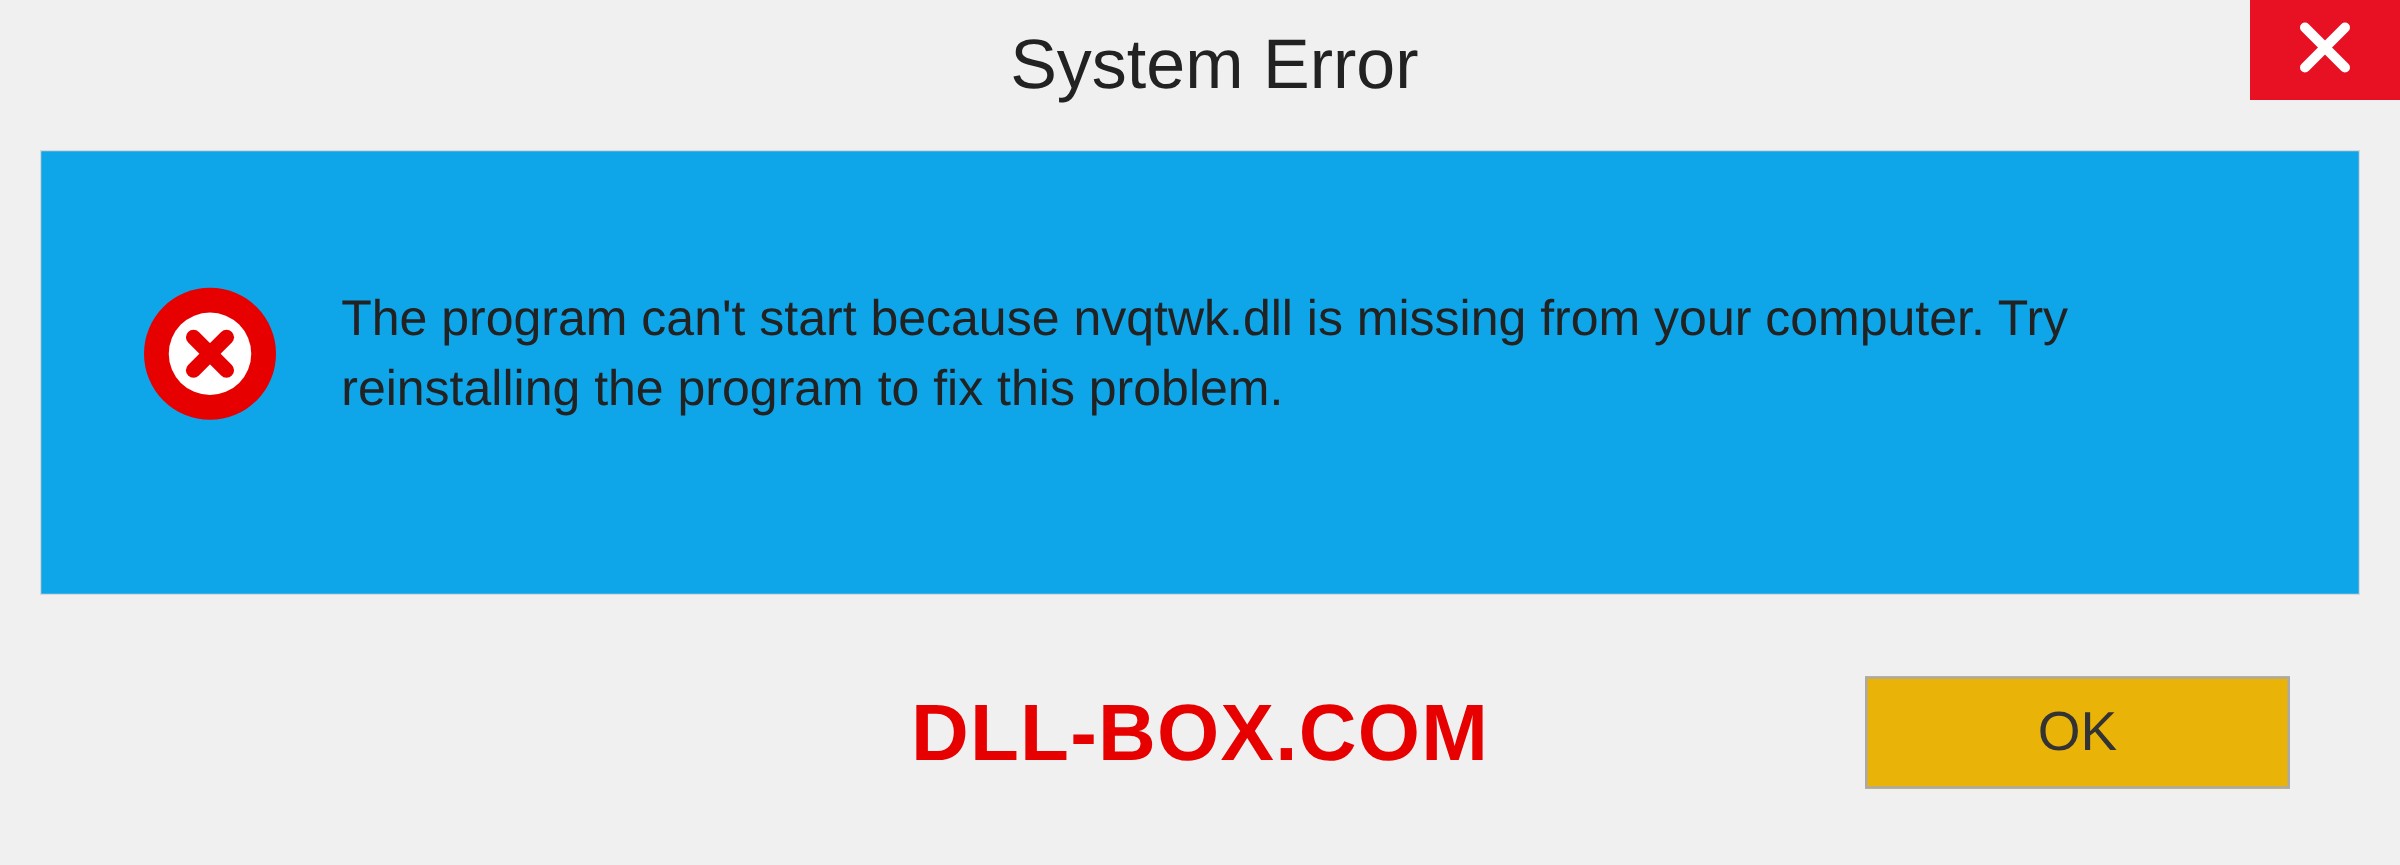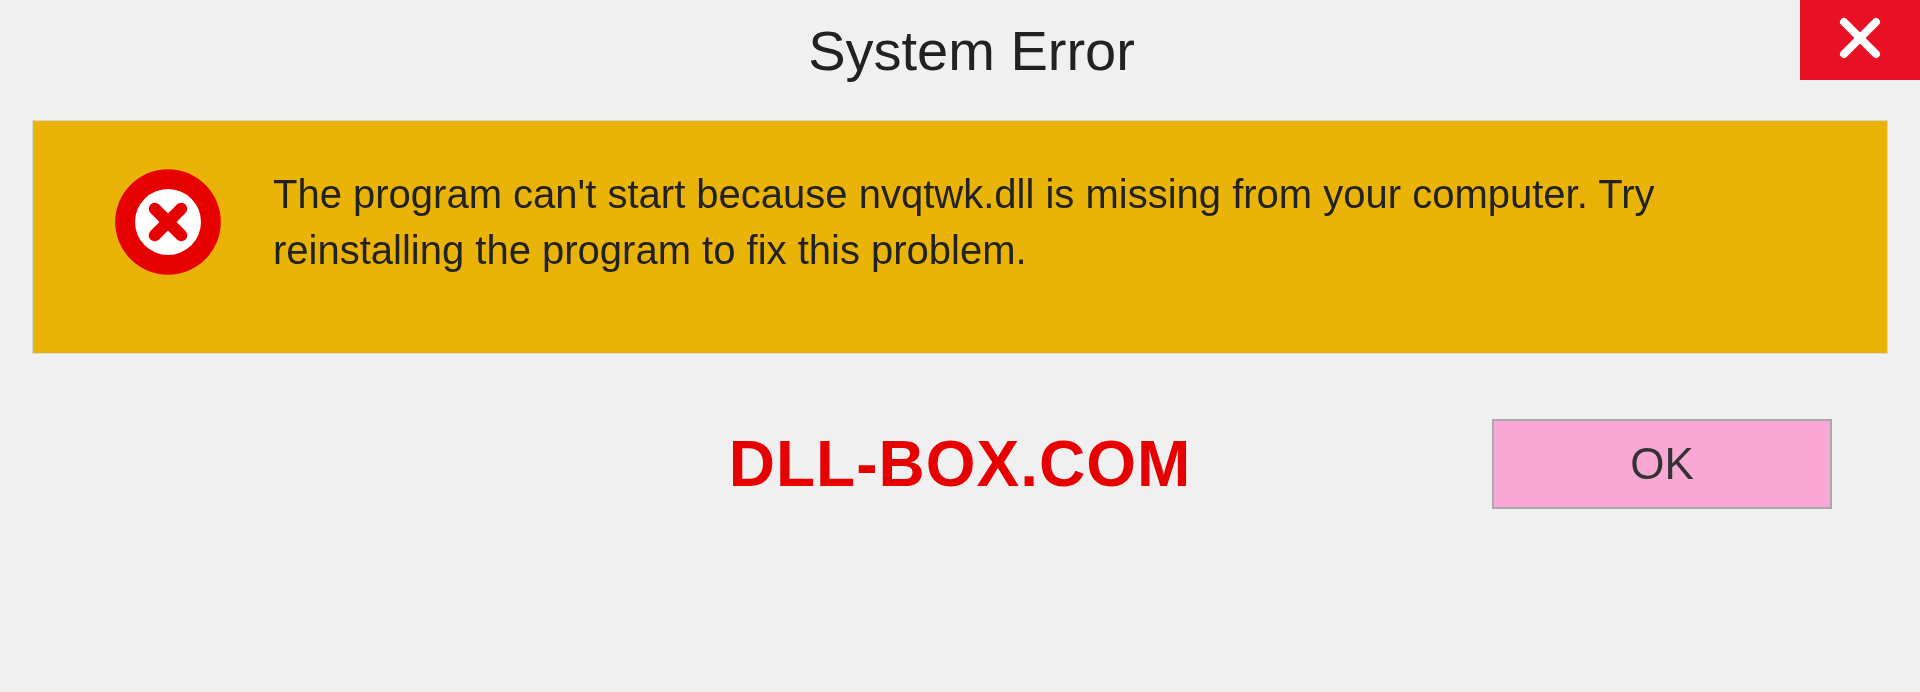--- a/index.html
+++ b/index.html
@@ -39,23 +39,23 @@
       align-items: center;
       justify-content: center;
       cursor: pointer;
     }
     .close-btn svg {
       width: 48px;
       height: 48px;
     }
     .content-box {
       margin: 20px 32px 0 32px;
-      background: #eab308;
+      background: #0ea5e9;
       border: 1px solid #d8d8d8;
-      height: 234px;
+      height: 356px;
       display: flex;
       align-items: center;
       padding: 0 80px;
     }
     .error-circle-icon {
       width: 110px;
       height: 110px;
       flex-shrink: 0;
       margin-right: 50px;
       margin-top: -30px;
@@ -80,21 +80,21 @@
       transform: translateX(-50%);
       font-size: 64px;
       font-weight: 800;
       color: #e60000;
       letter-spacing: 1px;
       font-family: "Arial Black", Arial, sans-serif;
     }
     .ok-btn {
       width: 340px;
       height: 90px;
-      background: #f9a8d4;
+      background: #eab308;
       border: 2px solid #aaaaaa;
       font-size: 44px;
       color: #333;
       display: flex;
       align-items: center;
       justify-content: center;
       cursor: pointer;
     }
   </style>
 </head>

